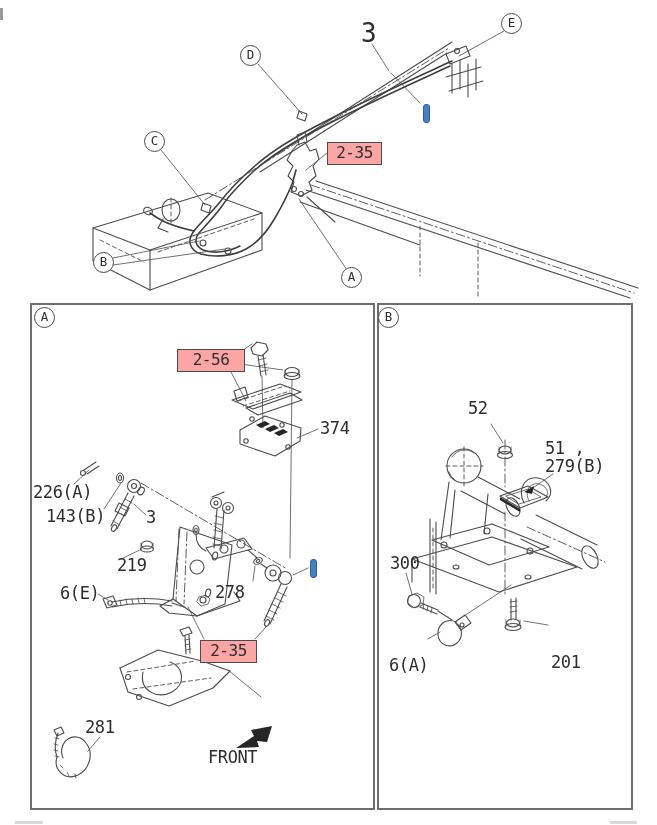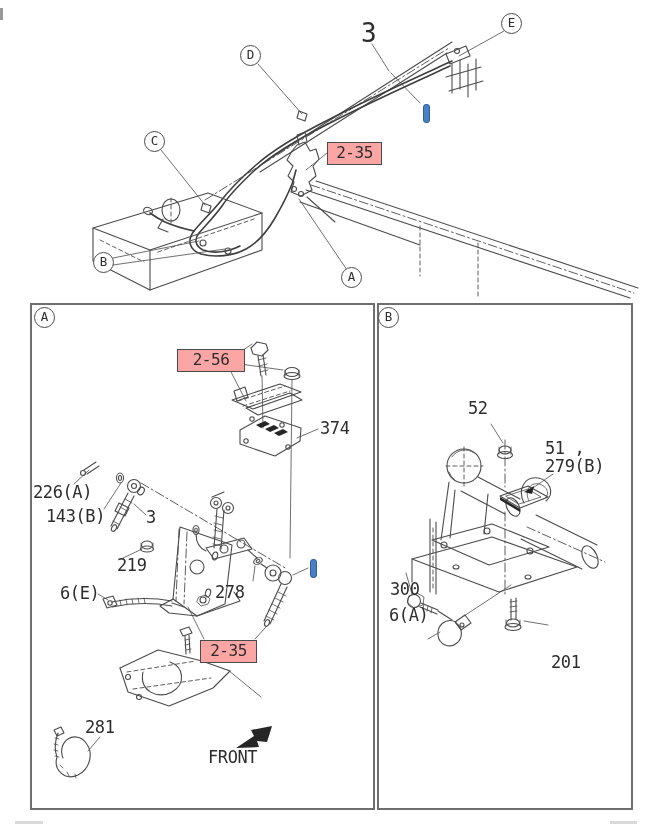--- a/index.html
+++ b/index.html
@@ -289,21 +289,21 @@
   <span class="lbl" style="left:60px; top:585px;">6(E)</span>
   <span class="lbl" style="left:215px; top:584px;text-align:center;">278</span>
   <span class="refbox" style="left:200px; top:640px; width:57px; height:23px;">2-35</span>
   <span class="lbl" style="left:85px; top:719px;">281</span>
   <span class="lbl" style="left:208px; top:749px;">FRONT</span>
 
   <span class="circ" style="left:378px; top:307px;">B</span>
   <span class="lbl" style="left:468px; top:400px;">52</span>
   <span class="lbl" style="left:545px; top:440px;">51 ,</span>
   <span class="lbl" style="left:545px; top:458px;">279(B)</span>
-  <span class="lbl" style="left:390px; top:581px;">300</span>
-  <span class="lbl" style="left:389px; top:607px;">6(A)</span>
+  <span class="lbl" style="left:390px; top:555px;">300</span>
+  <span class="lbl" style="left:389px; top:657px;">6(A)</span>
   <span class="lbl" style="left:551px; top:654px;">201</span>
 
   <div class="edge" style="left:0; top:8px; width:3px; height:12px;"></div>
   <div class="artifact" style="left:15px; top:821px; width:28px; height:3px;"></div>
   <div class="artifact" style="left:610px; top:821px; width:27px; height:3px;"></div>
 
 </div>
 
 </body></html>

